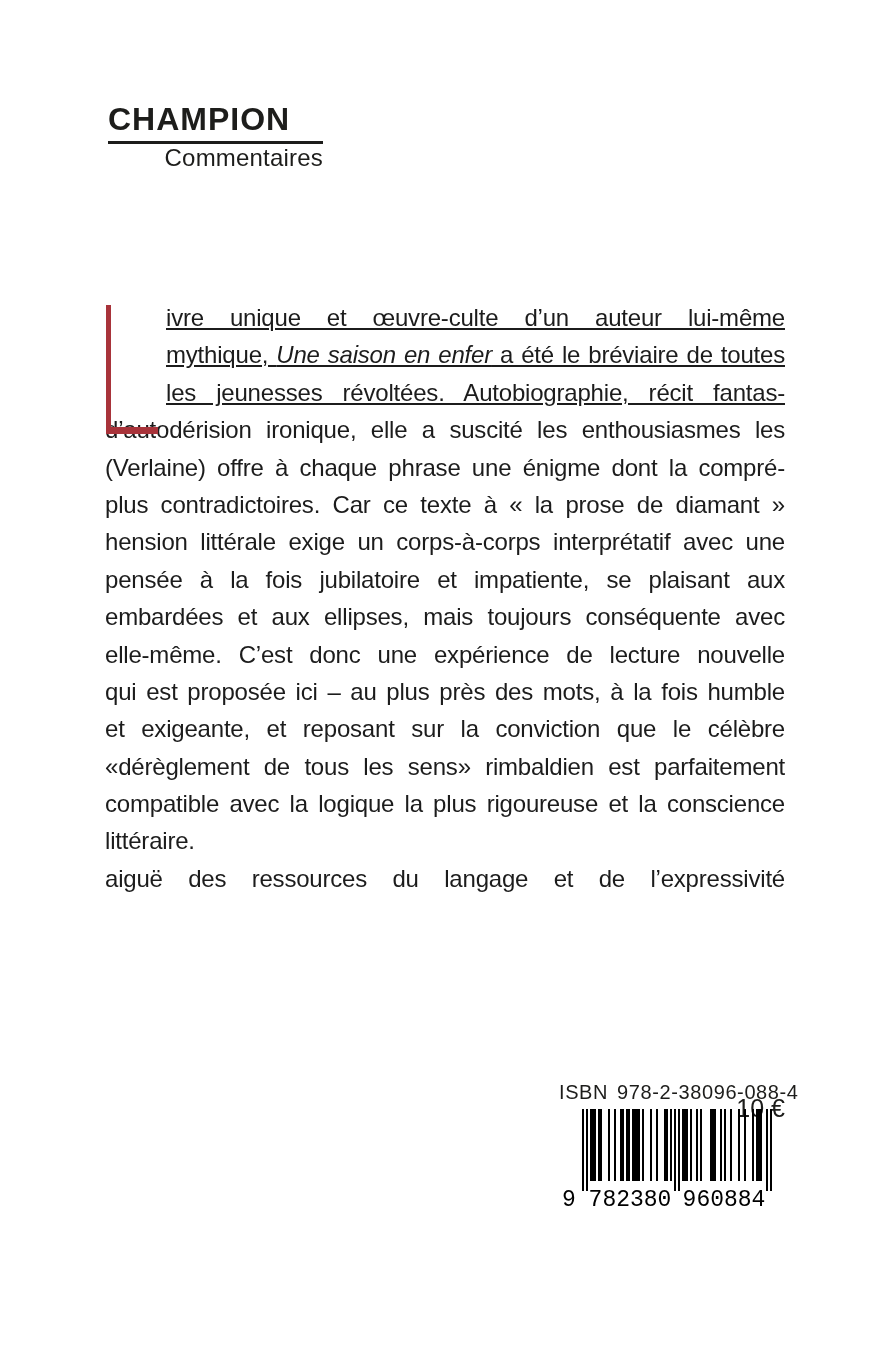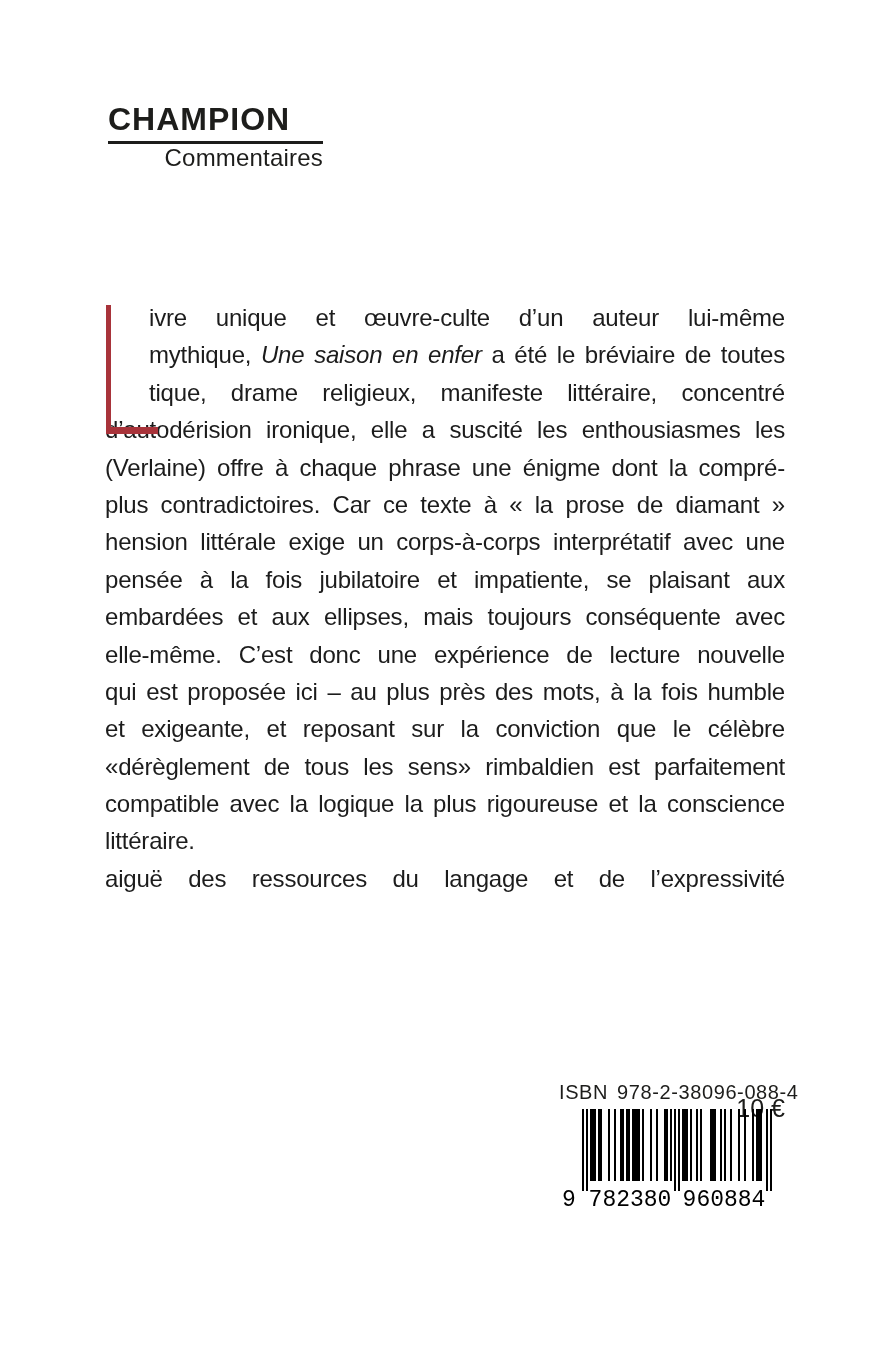--- a/index.html
+++ b/index.html
@@ -27,21 +27,21 @@
     position:absolute;left:105px;top:299px;width:680px;
     font-size:24px;line-height:37.4px;letter-spacing:-0.2px;
     color:#1c1c1c;
   }
   .body-line{
     text-align:justify;
     text-align-last:justify;
     -moz-text-align-last:justify;
     height:37.4px;overflow:visible;white-space:normal;
   }
-  .body-line.indented{margin-left:44px;}
+  .body-line.indented{margin-left:61px;text-decoration:underline;}
   .body-line.last{text-align:left;text-align-last:left;}
   .body-line em{font-style:italic;}
   .drop-cap{
     position:absolute;left:1px;top:6px;
     width:47px;height:122px;
     border-left:5px solid var(--accent,#a8333a);
     border-bottom:7px solid var(--accent,#a8333a);
   }
   
   .price{
@@ -68,21 +68,21 @@
     <div class="logo-name">CHAMPION</div>
     <div class="logo-rule"></div>
     <div class="logo-collection">Commentaires</div>
   </div>
 
   <div class="body-text">
     <div class="drop-cap"></div>
 
   <div class="body-line indented"><span>ivre unique et œuvre-culte d’un auteur lui-même</span></div>
       <div class="body-line indented"><span>mythique, </span><em>Une saison en enfer</em><span> a été le bréviaire de toutes</span></div>
-      <div class="body-line indented"><span>tique, drame religieux, manifeste littéraire, concentré</span></div>
+      <div class="body-line indented"><span>les jeunesses révoltées. Autobiographie, récit fantas-</span></div>
       <div class="body-line"><span>d’autodérision ironique, elle a suscité les enthousiasmes les</span></div>
       <div class="body-line"><span>(Verlaine) offre à chaque phrase une énigme dont la compré-</span></div>
       <div class="body-line"><span>plus contradictoires. Car ce texte à « la prose de diamant »</span></div>
       <div class="body-line"><span>hension littérale exige un corps-à-corps interprétatif avec une</span></div>
       <div class="body-line"><span>pensée à la fois jubilatoire et impatiente, se plaisant aux</span></div>
       <div class="body-line"><span>embardées et aux ellipses, mais toujours conséquente avec</span></div>
       <div class="body-line"><span>elle-même. C’est donc une expérience de lecture nouvelle</span></div>
       <div class="body-line"><span>qui est proposée ici – au plus près des mots, à la fois humble</span></div>
       <div class="body-line"><span>et exigeante, et reposant sur la conviction que le célèbre</span></div>
       <div class="body-line"><span>«dérèglement de tous les sens» rimbaldien est parfaitement</span></div>

